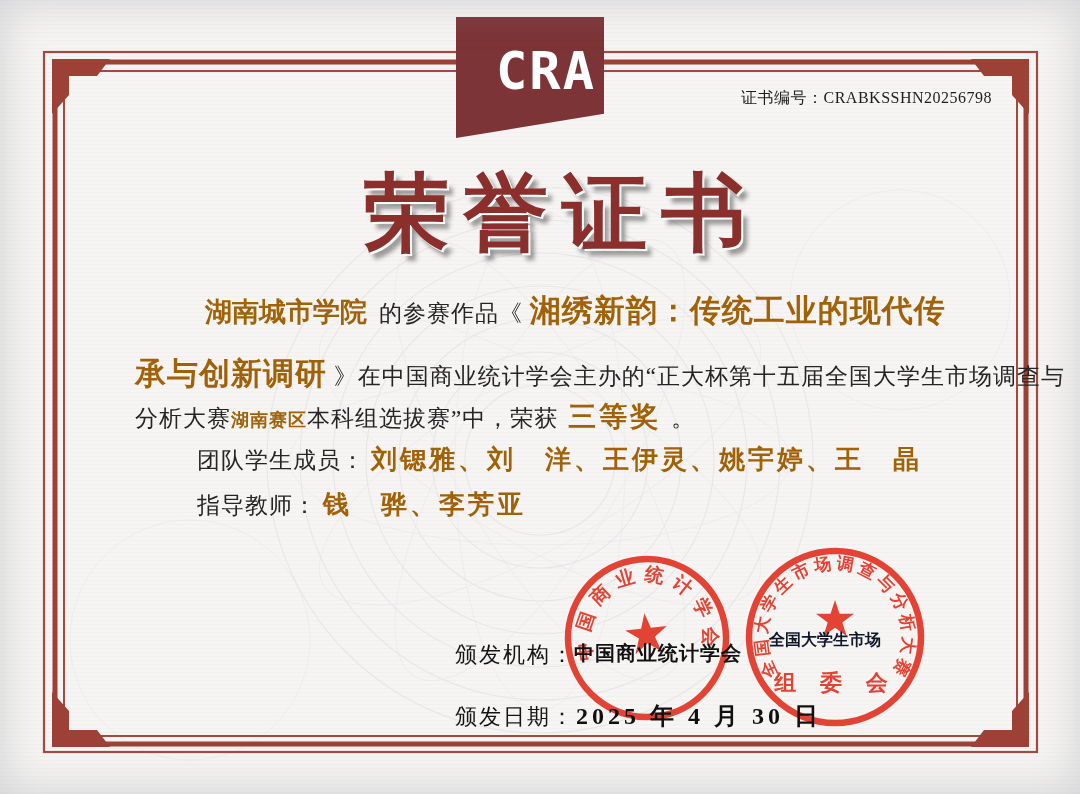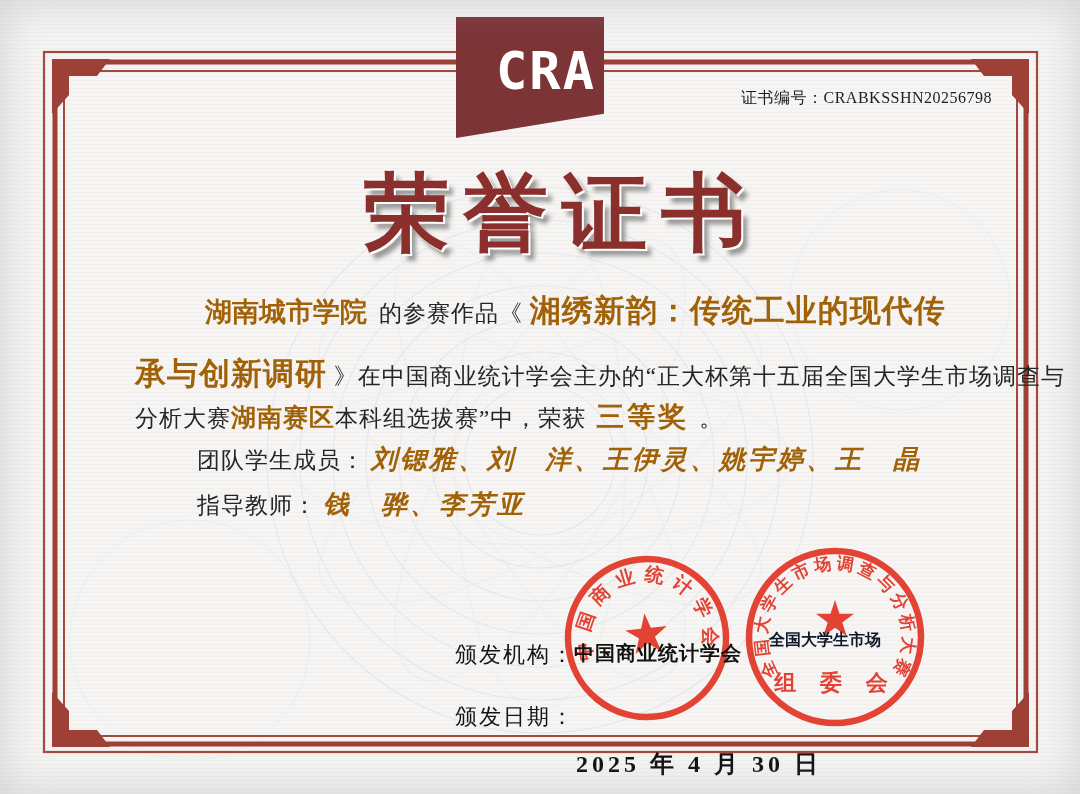--- a/index.html
+++ b/index.html
@@ -53,43 +53,43 @@
     position:absolute; z-index:5; white-space:nowrap;
     font-family:"Liberation Serif","DejaVu Serif",serif;
     font-size:23px; color:#252525; letter-spacing:1px;
   }
   .bold-cjk {
     font-family:"DejaVu Sans",sans-serif;
     font-weight:900; color:#a16207;
   }
   .school-name  { font-size:27px; letter-spacing:0; margin-right:12px; }
   .work-title   { font-size:31px; letter-spacing:1px; }
-  .region-name  { font-size:25px; }
+  .region-name  { font-size:18px; }
   .award-name   { font-size:28px; margin:7px 10px; letter-spacing:3px; }
-  .team-names, .advisor-names { font-size:26px; letter-spacing:3px; margin-left:6px;font-style:italic; }
+  .team-names, .advisor-names { font-size:26px; letter-spacing:3px; margin-left:6px; }
 
   .footer-label {
     position:absolute; z-index:6; white-space:nowrap;
     font-family:"DejaVu Sans",sans-serif;
     font-weight:400; font-size:22px; color:#141414; letter-spacing:2px;
   }
   .issuer-org1 {
     position:absolute; left:574px; top:640px; z-index:6; white-space:nowrap;
     font-family:"DejaVu Sans",sans-serif; font-weight:700;
     font-size:20px; color:#111; letter-spacing:1px;
   }
   .issuer-org2 {
     position:absolute; left:737px; top:628px; width:176px; z-index:6;
     text-align:center; font-family:"DejaVu Sans",sans-serif; font-weight:700;
     font-size:16px; color:#0f172a; line-height:24px; white-space:nowrap;
   }
   .issue-date {
     position:absolute; left:576px; top:700px; z-index:6; white-space:nowrap;
     font-family:"Liberation Serif","DejaVu Serif",serif;
-    font-weight:700; font-size:24px; color:#101010; letter-spacing:4px;margin-top:48px;
+    font-weight:700; font-size:24px; color:#101010; letter-spacing:4px;
   }
 
   .seal { position:absolute; z-index:3; opacity:0.95; }
   .seal-left  { left:562px; top:553px; transform:rotate(-6deg); }
   .seal-right { left:740px; top:542px; }
 </style>
 </head>
 <body>
 
 <div class="paper-texture"></div>

